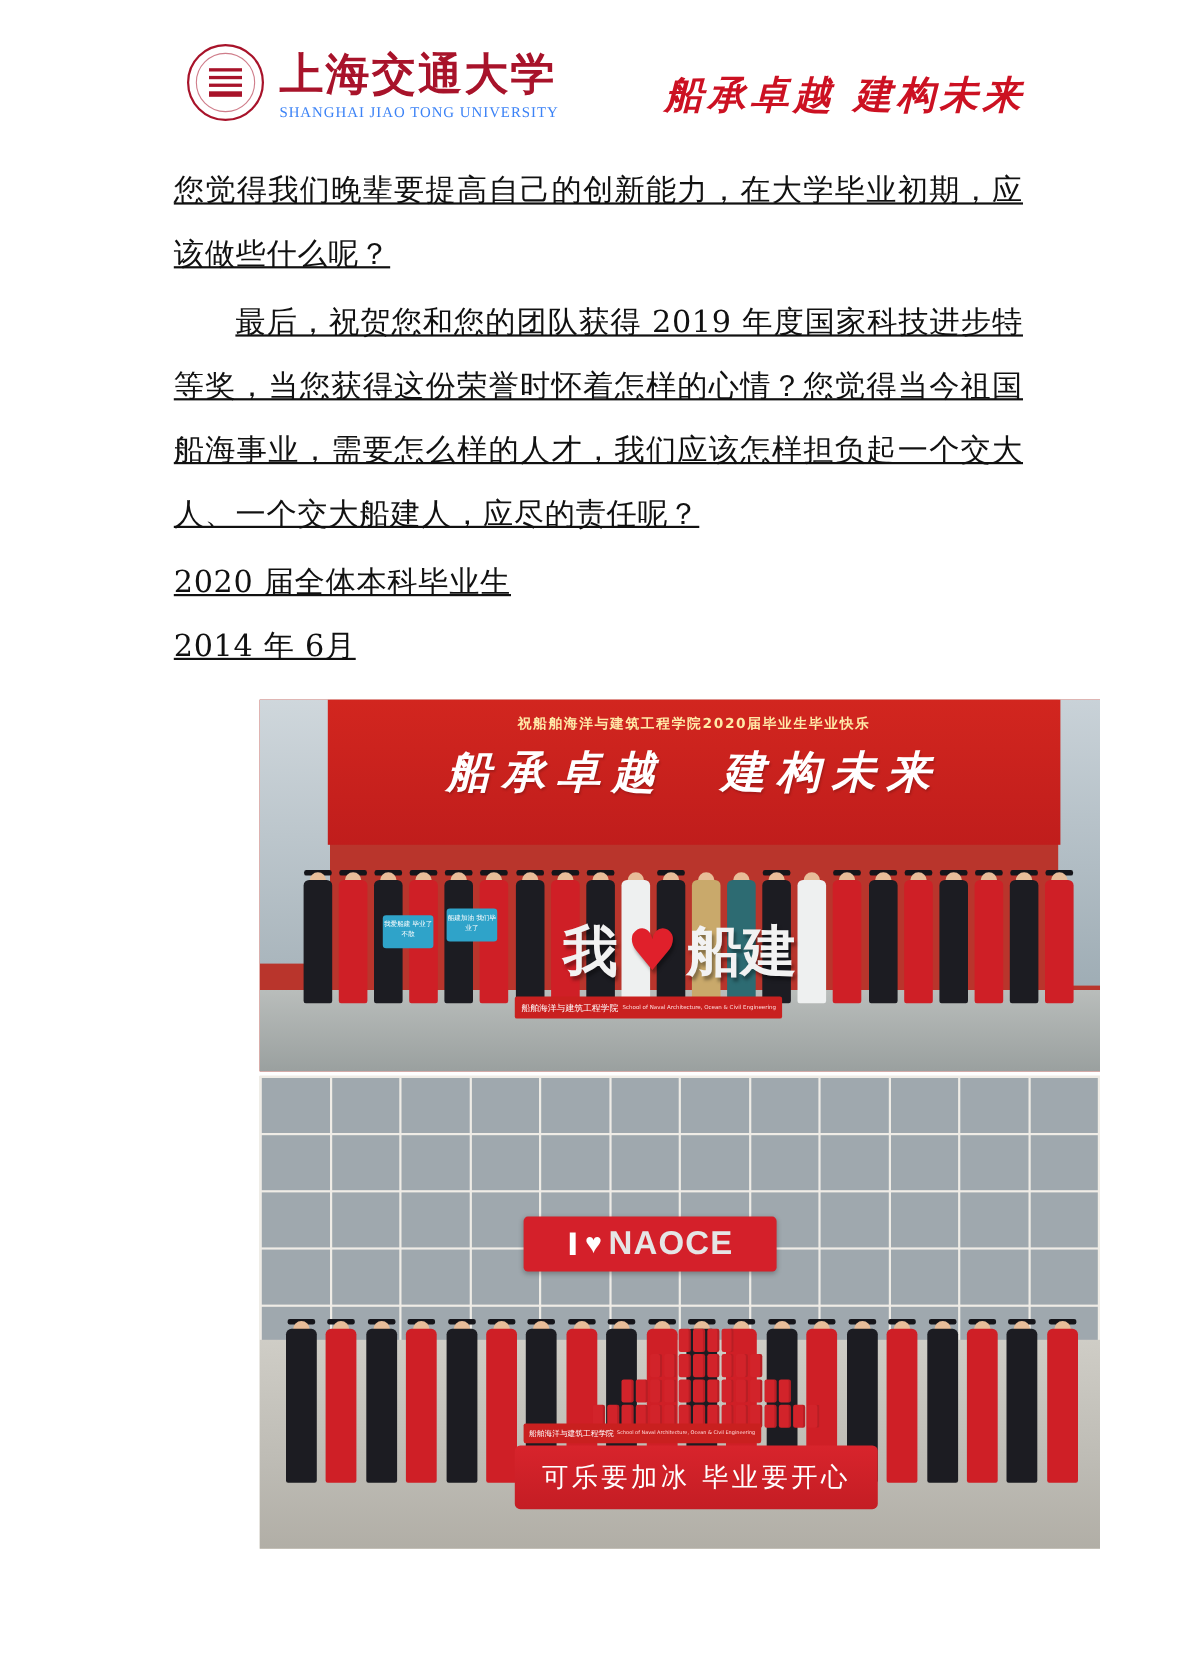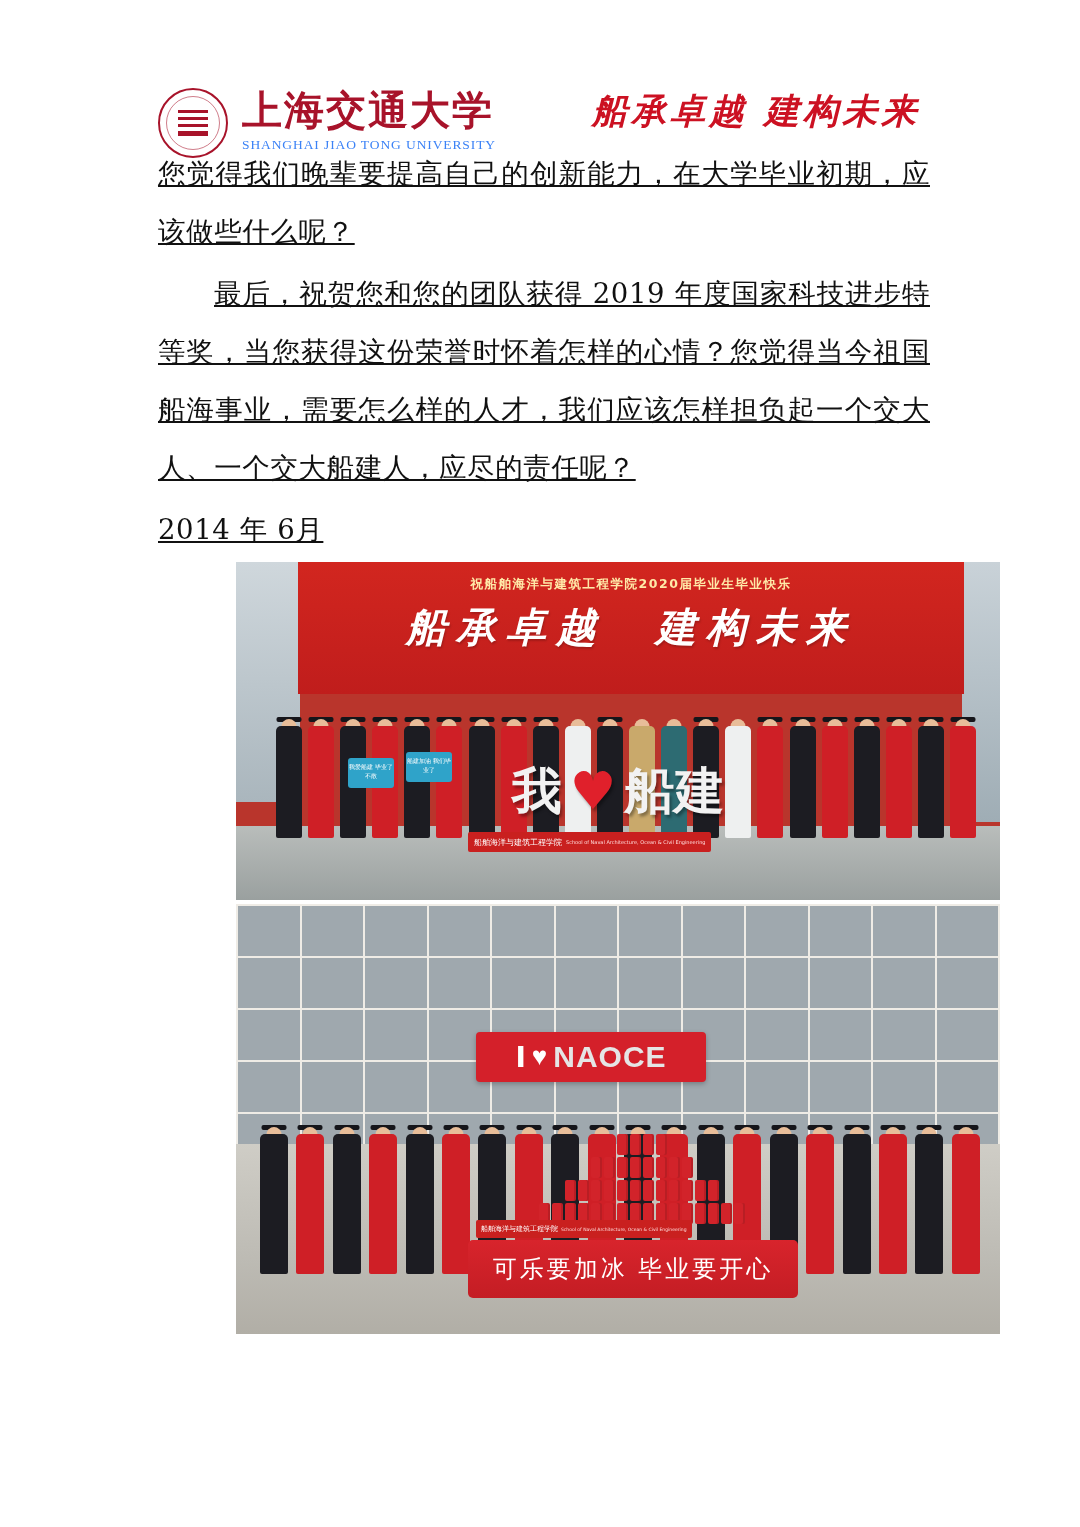--- a/index.html
+++ b/index.html
@@ -18,24 +18,25 @@
   .page {
     width: 1080px;
     height: 1527px;
     position: relative;
     box-sizing: border-box;
   }
 
   
   .header {
     display: flex;
-    align-items: flex-start;
+    align-items: flex-end;
     padding: 88px 0 0 158px;
     height: 110px;
     box-sizing: border-box;
+    margin-left: 12px;
   }
   .logo-seal {
     width: 66px;
     height: 66px;
     border-radius: 50%;
     border: 2.5px solid #a8132a;
     position: relative;
     flex: 0 0 auto;
     margin-right: 14px;
     background: #fff;
@@ -120,21 +121,21 @@
   .sign p {
     margin: 0;
     font-size: 27.5px;
     line-height: 58px;
     letter-spacing: 0.6px;
     font-family: "DejaVu Serif", "Liberation Serif", serif;
   }
 
   
   .photos {
-    margin: 4px auto 0 auto;
+    margin: 20px auto 0 auto;
     width: 608px;
   }
   .photo {
     position: relative;
     overflow: hidden;
     width: 764px;
   }
   .photo-top { height: 338px; background: #b9352c; }
   .photo-bottom { height: 430px; background: #d8d2c6; margin-top: 4px; }
 
@@ -345,20 +346,21 @@
       <div class="logo-cn">上海交通大学</div>
       <div class="logo-en">SHANGHAI JIAO TONG UNIVERSITY</div>
     </div>
     <div class="slogan">船承卓越 建构未来</div>
   </div>
 
   <div class="letter">
     <p>您觉得我们晚辈要提高自己的创新能力，在大学毕业初期，应该做些什么呢？</p>
     <p class="indent">最后，祝贺您和您的团队获得 2019 年度国家科技进步特等奖，当您获得这份荣誉时怀着怎样的心情？您觉得当今祖国船海事业，需要怎么样的人才，我们应该怎样担负起一个交大人、一个交大船建人，应尽的责任呢？</p>
     <div class="sign">
+      <p>2020 届全体本科毕业生</p>
       <p>2014 年 6月</p>
     </div>
   </div>
 
   <div class="photos">
 
     <div class="photo photo-top">
       <div class="wall-left"></div>
       <div class="wall-right"></div>
       <div class="banner">

